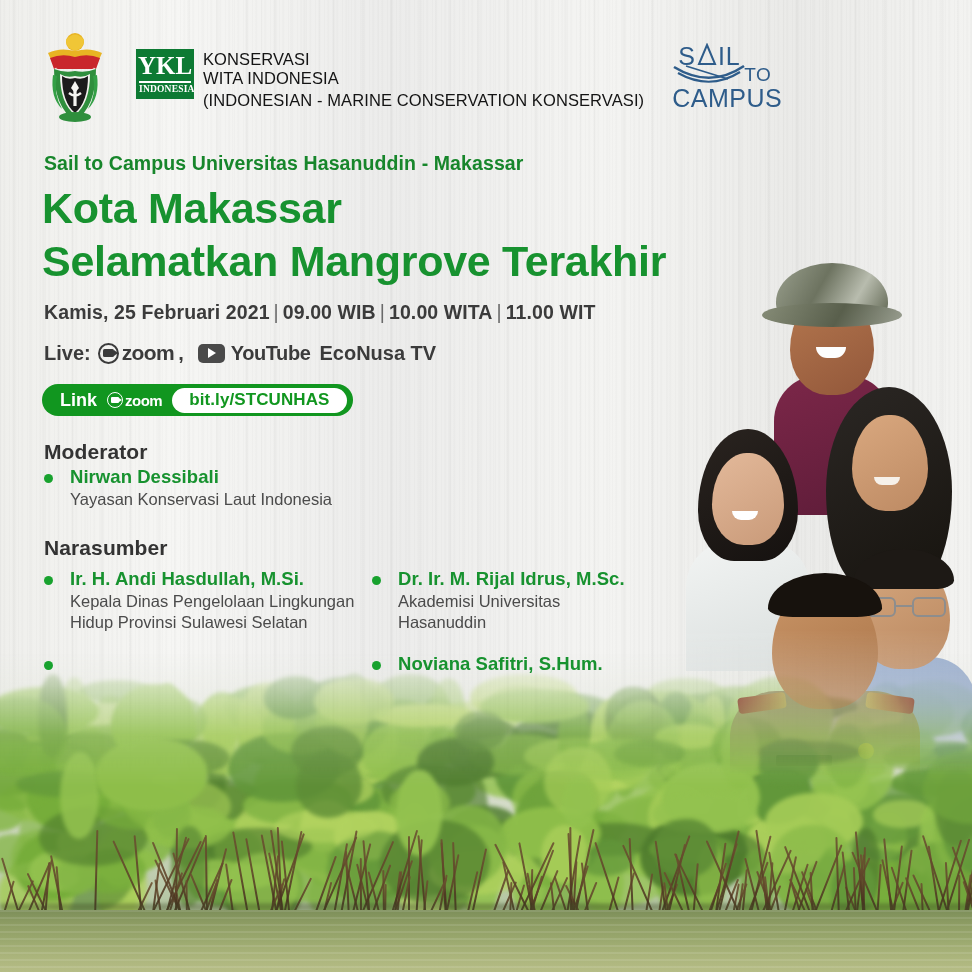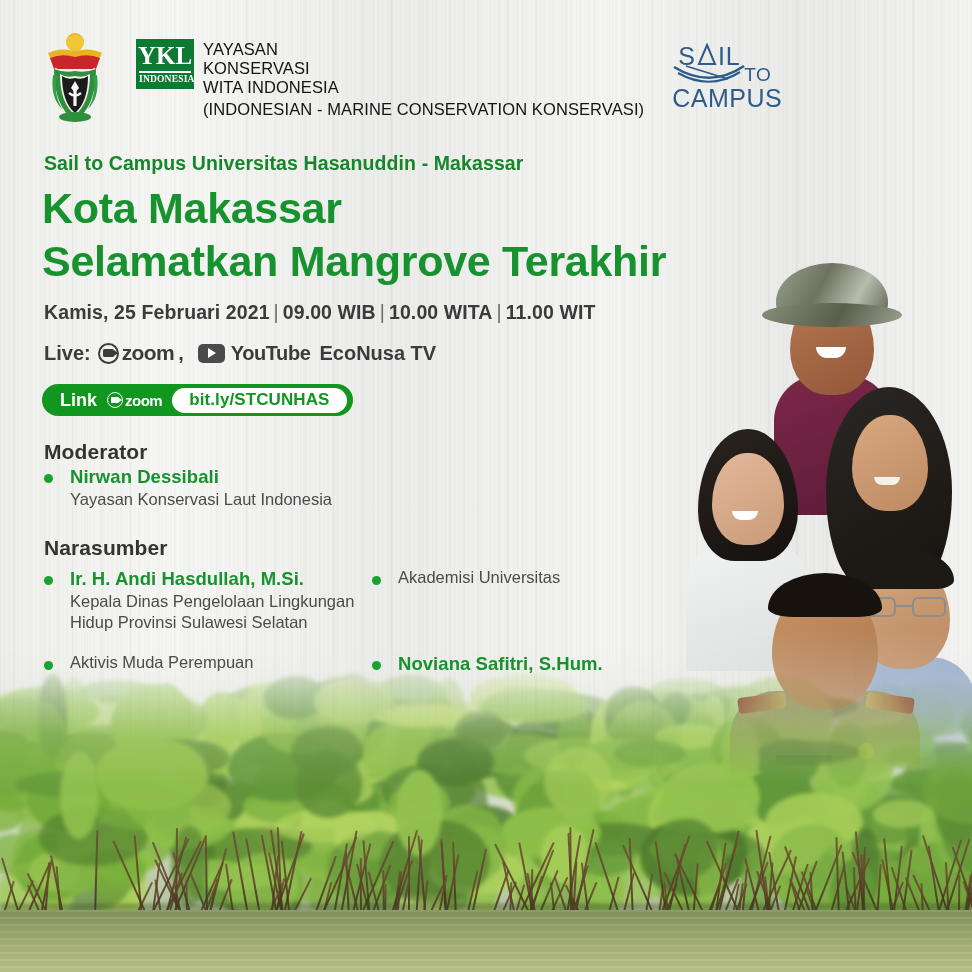--- a/index.html
+++ b/index.html
@@ -785,21 +785,20 @@
           <ellipse cx="35" cy="86" rx="16" ry="5" fill="#2f8f3d"></ellipse>
         </svg>
       </div>
 
       <div class="ykl">
         <div class="ykl-badge">
           <div class="yk">YKL</div>
           <div class="ind">INDONESIA</div>
         </div>
         <div class="ykl-words">
-          <div>YAYASAN</div>
           <div>KONSERVASI</div>
           <div>WITA INDONESIA</div>
           <div class="ykl-sub">(INDONESIAN - MARINE CONSERVATION KONSERVASI)</div>
         </div>
       </div>
 
       <div class="stc">
         <div class="stc-row1">
           <span class="stc-s">S</span>
           <span style="display:inline-block;width:22px;height:26px;position:relative;">
@@ -870,26 +869,27 @@
 
     <div class="entry e-s1">
       <span class="bullet"></span>
       <div class="nm">Ir. H. Andi Hasdullah, M.Si.</div>
       <div class="role">Kepala Dinas Pengelolaan Lingkungan</div>
       <div class="role">Hidup Provinsi Sulawesi Selatan</div>
     </div>
 
     <div class="entry e-s2">
       <span class="bullet"></span>
-      <div class="role">Aktivis Muda Perempuan</div>
     </div>
 
     <div class="entry e-s3">
       <span class="bullet"></span>
+      <div class="nm">Dr. Ir. M. Rijal Idrus, M.Sc.</div>
       <div class="role">Akademisi Universitas</div>
+      <div class="role">Hasanuddin</div>
     </div>
 
     <div class="entry e-s4">
       <span class="bullet"></span>
       <div class="nm">Noviana Safitri, S.Hum.</div>
     </div>
 
   </div>
 </div>
 

